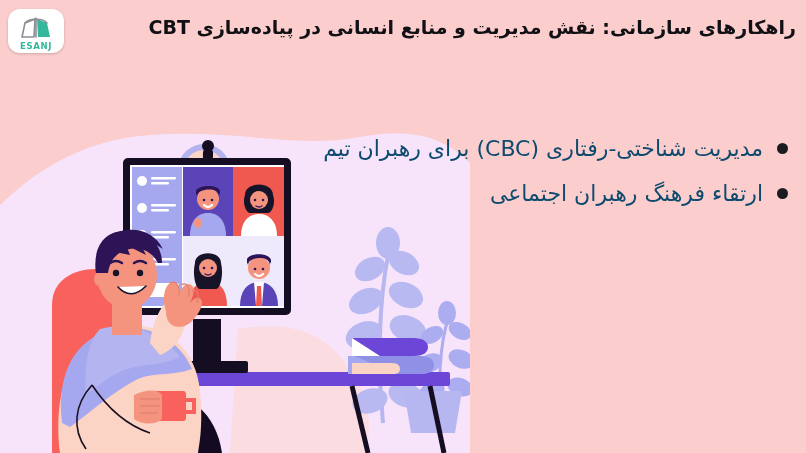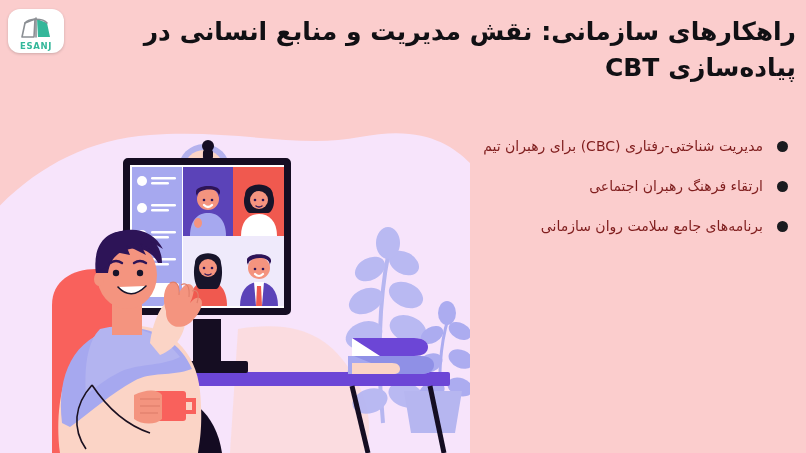--- a/index.html
+++ b/index.html
@@ -30,21 +30,21 @@
     text-align:right;
   }
   #logo-badge svg{display:block;}
 
   
   #title{
     position:absolute;
     left:72px;top:14px;width:724px;
     text-align:right;
     direction:rtl;
-    font-size:25px;
+    font-size:19px;
     font-weight:bold;
     line-height:1.42;
     color:#111014;
     letter-spacing:0px;
     z-index:25;
   }
 
   
   #bullets{
     position:absolute;
@@ -59,22 +59,22 @@
     margin-bottom:12px;
     min-height:28px;
   }
   .bullet-dot{
     flex:0 0 auto;
     width:11px;height:11px;border-radius:50%;
     background:#1b1b1f;
     margin-left:14px;margin-right:0;
   }
   .bullet-text{
-    font-size:14px;
-    color:#7f1d1d;
+    font-size:22px;
+    color:#0c4a6e;
     line-height:1.5;
     white-space:nowrap;
   }
 
   
   #illustration{
     position:absolute;
     left:0;bottom:0;
     width:470px;height:330px;
     z-index:10;
@@ -337,20 +337,16 @@
     <div class="bullet-row">
       <span class="bullet-dot"></span>
       <span class="bullet-text">مدیریت شناختی-رفتاری (CBC) برای رهبران تیم</span>
     </div>
 
     <div class="bullet-row">
       <span class="bullet-dot"></span>
       <span class="bullet-text">ارتقاء فرهنگ رهبران اجتماعی</span>
     </div>
 
-    <div class="bullet-row">
-      <span class="bullet-dot"></span>
-      <span class="bullet-text">برنامه‌های جامع سلامت روان سازمانی</span>
-    </div>
 
   </div>
 
 </div>
 
 </body></html>

